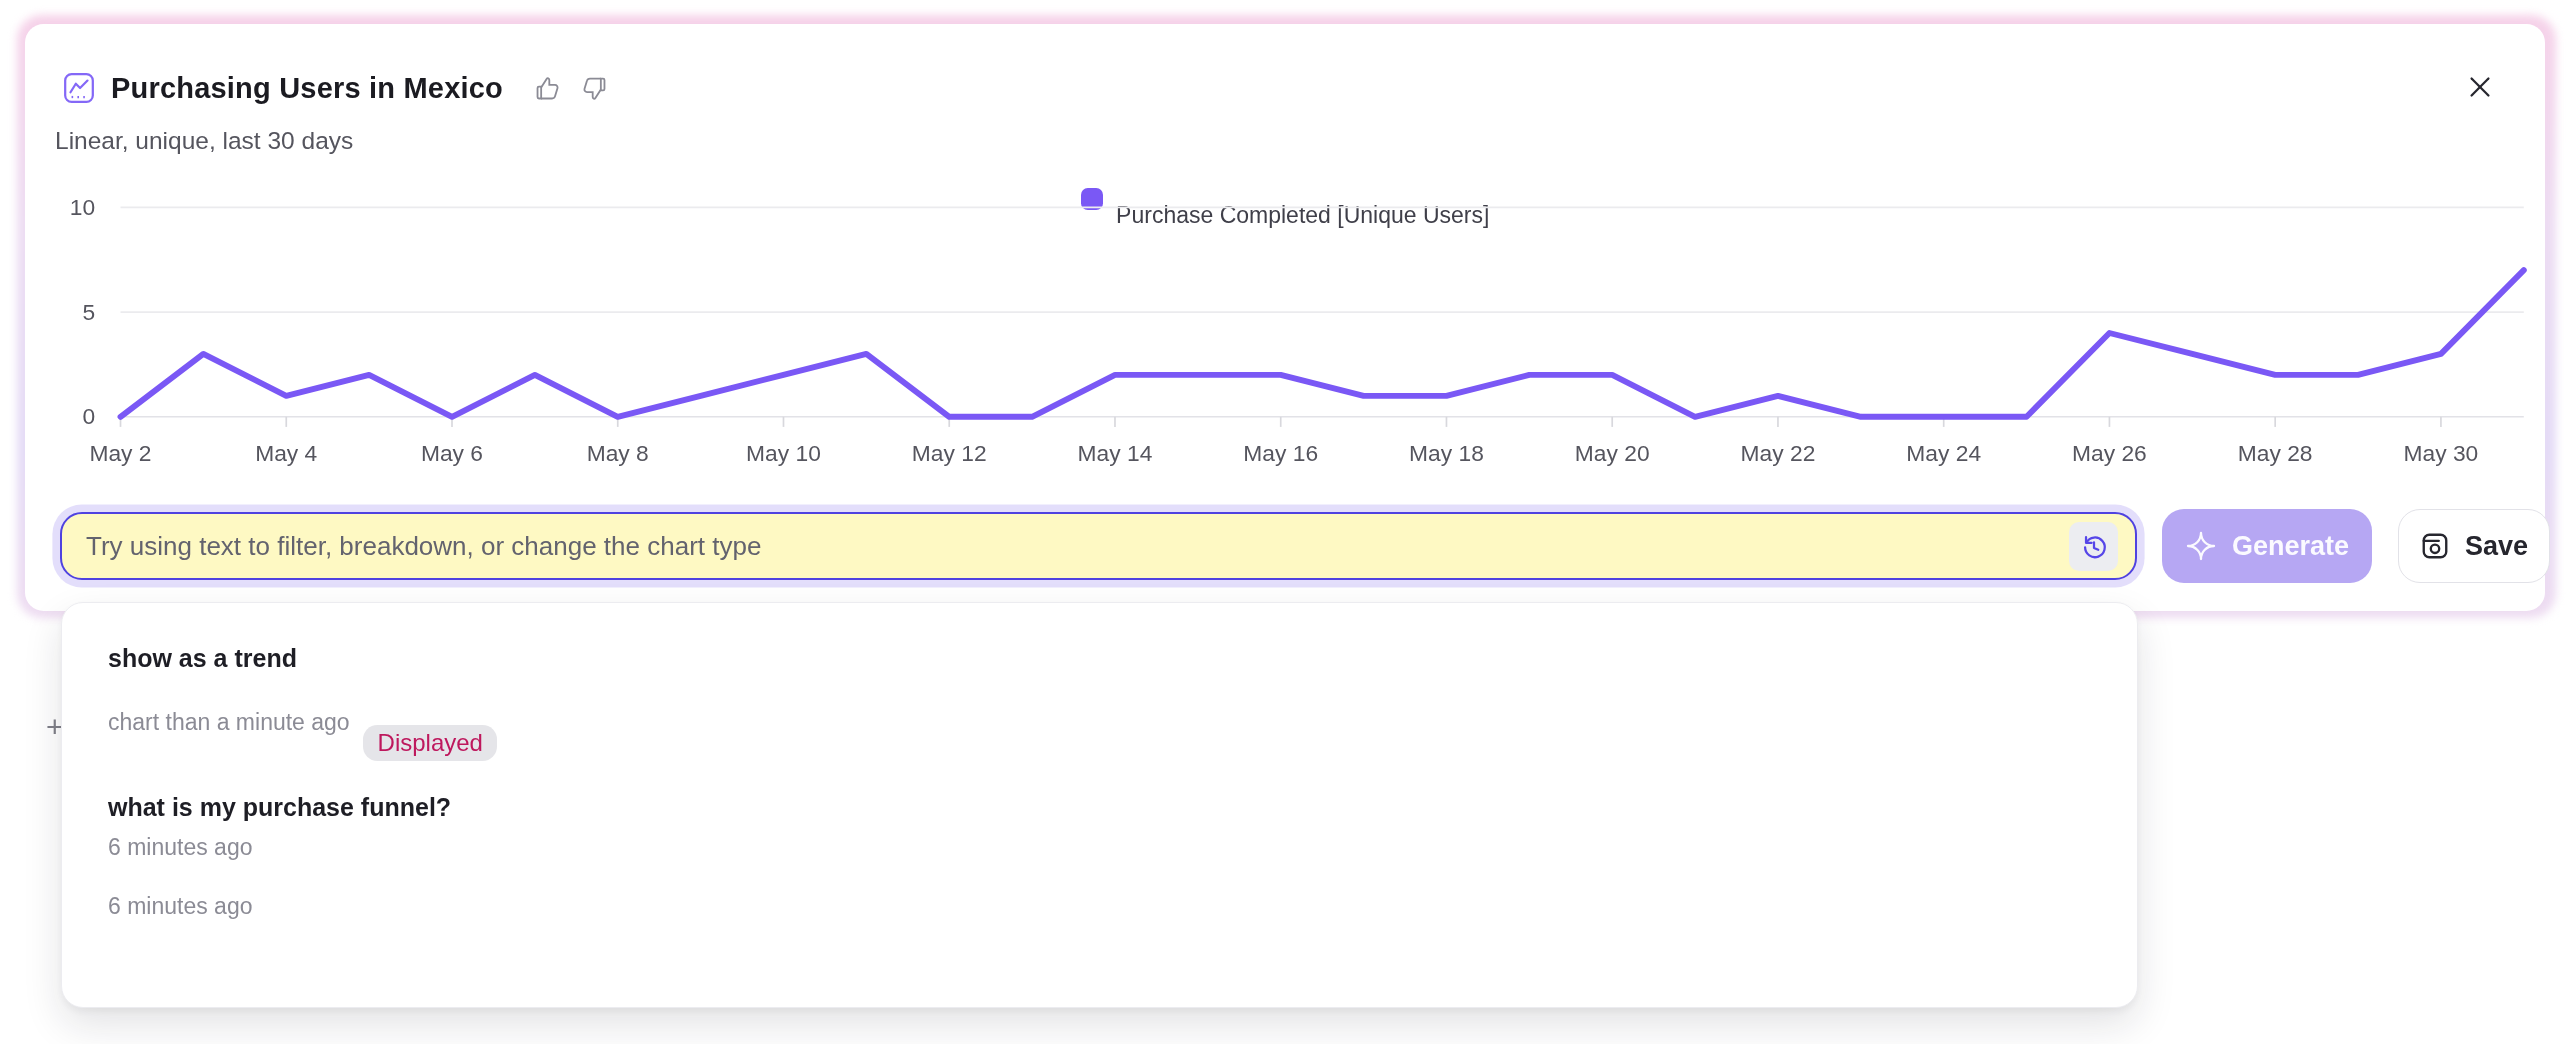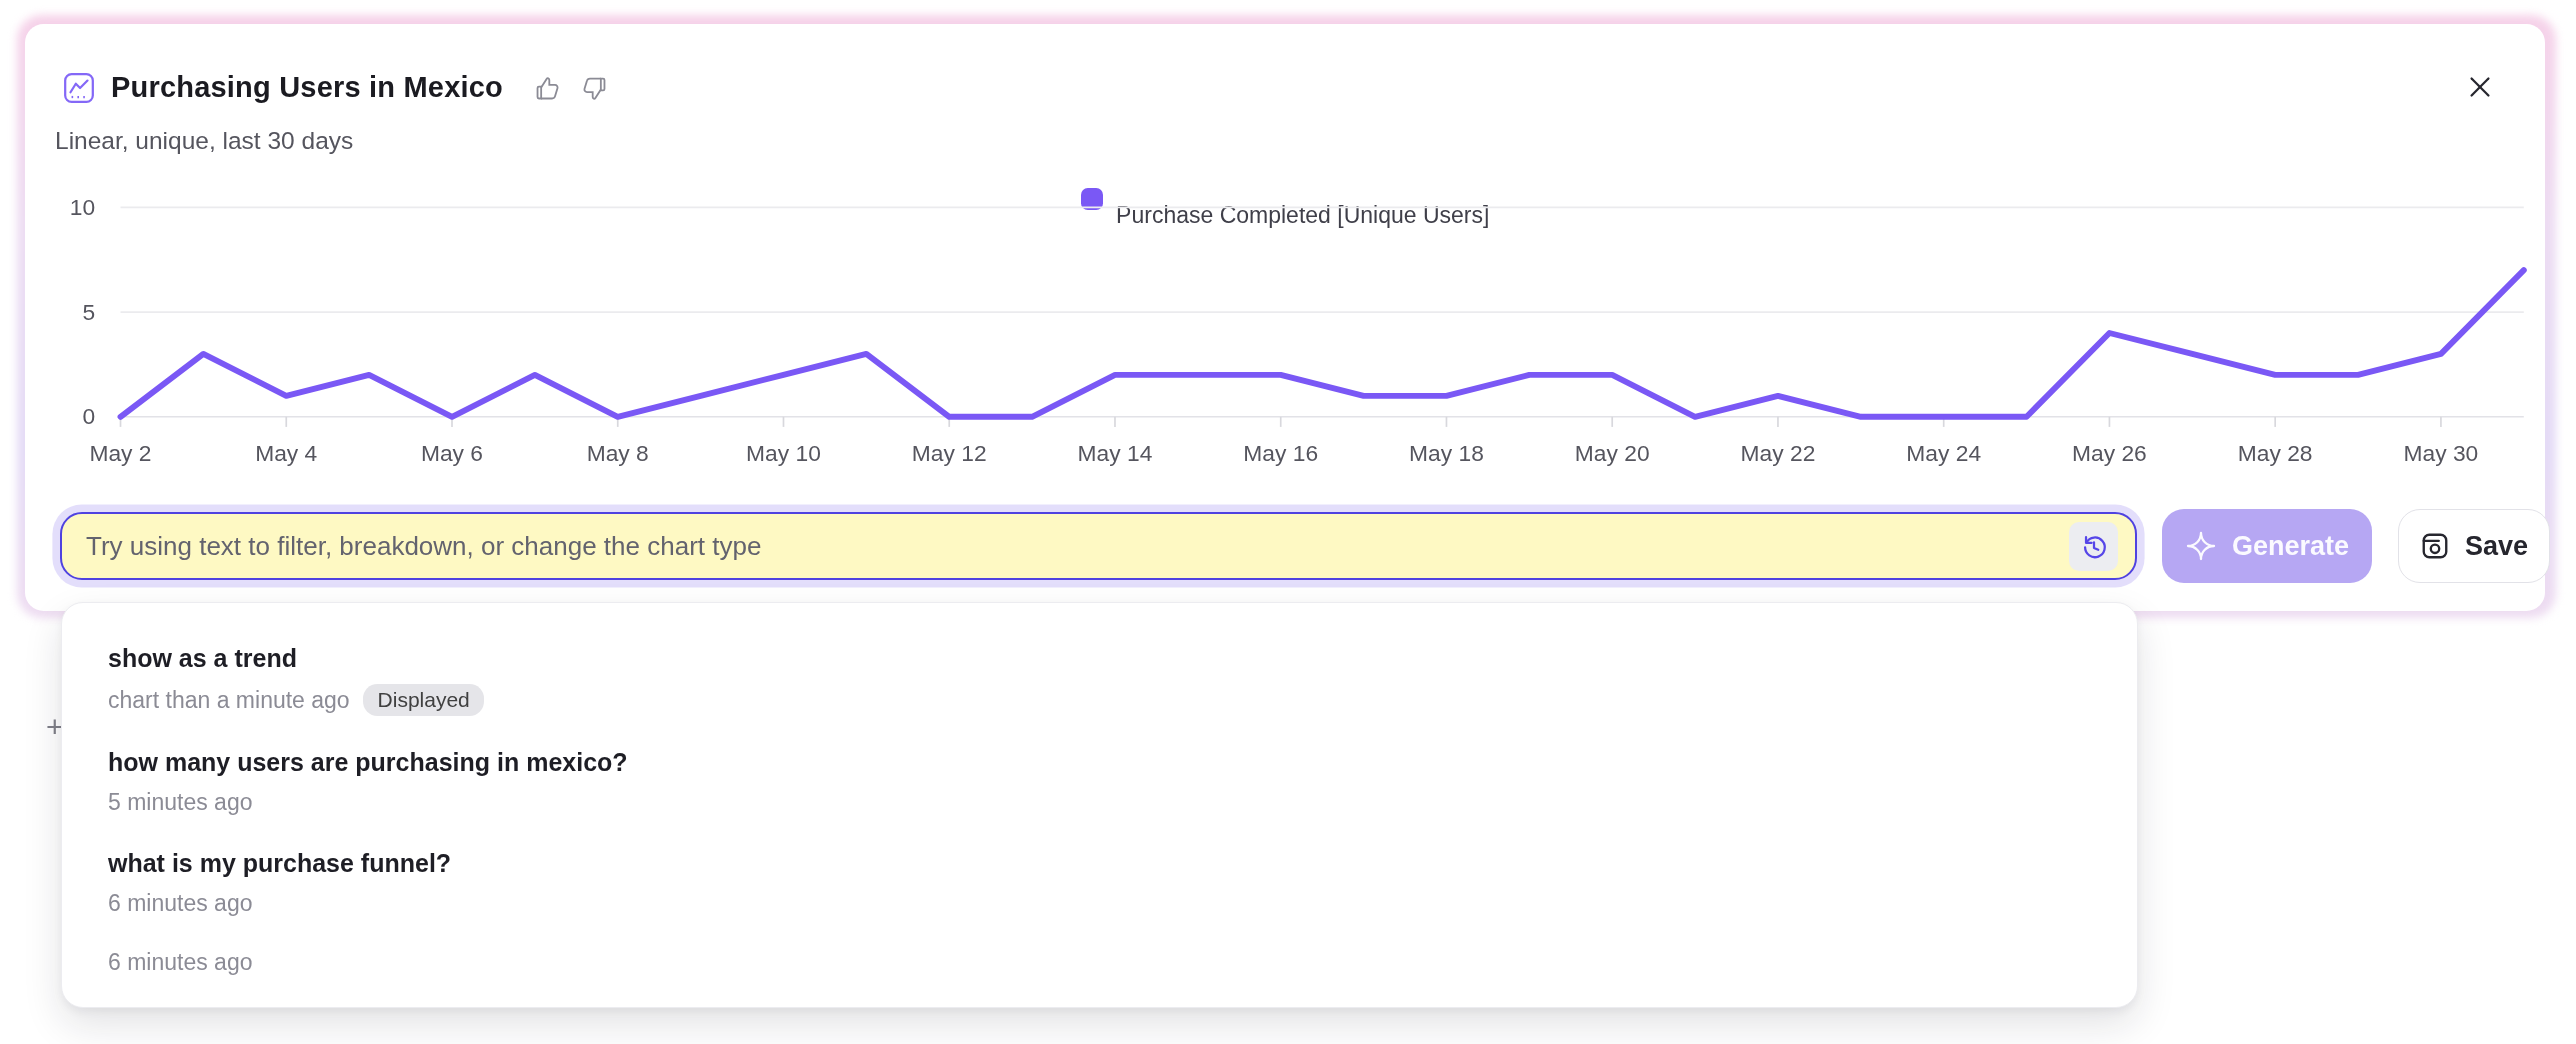--- a/index.html
+++ b/index.html
@@ -8,21 +8,21 @@
   .abs { position:absolute; }
 
   
   #glow { left:17px; top:15px; width:2539px; height:603px; border-radius:25px;
           background:linear-gradient(180deg,#f6d2e9 0%,#eddcf2 34%,#e4dbf6 72%,#eedcf1 100%);
           filter:blur(4.2px); }
   #card { left:25px; top:24px; width:2520px; height:587px; background:#ffffff;
           border-radius:18.6px; z-index:2; }
 
   
-  .title-row { left:37px; top:47px; display:flex; gap:15px; }
+  .title-row { left:37px; top:47px; display:flex; align-items:center; gap:15px; }
   .title { font-size:29px; font-weight:700; color:#1b1b21; letter-spacing:0.2px; }
   .subtitle { left:30px; top:103px; font-size:24.5px; color:#55555e; }
   .thumbs { display:flex; gap:13.5px; margin-left:12px; }
   .icon-btn { width:34px; height:34px; display:flex; align-items:center; justify-content:center; cursor:pointer; }
   #close-btn { right:47px; top:44px; width:37px; height:37px; display:flex;
                align-items:center; justify-content:center; cursor:pointer; }
 
   
   #legend { left:0; top:145px; width:100%; display:flex; justify-content:center;
             align-items:center; gap:13.5px; }
@@ -50,22 +50,22 @@
               background:#ffffff; color:#26262e; border:1.7px solid #e2e2e8; }
 
   
   #dropdown { left:61px; top:602px; width:2077px; height:406px; background:#ffffff;
               border:0.8px solid #ececf0; border-radius:22px; z-index:4; padding:24px 0;
               box-shadow:0 17px 39px rgba(25,25,40,.12), 0 3.4px 8.5px rgba(25,25,40,.05); }
   .dd-item { padding:15px 46px; cursor:pointer; }
   .dd-query { font-size:25px; font-weight:600; color:#1e1e25; line-height:32px; margin-bottom:10px; }
   .dd-meta { display:flex; align-items:center; gap:13.5px; }
   .dd-time { font-size:23px; color:#8b8b95; line-height:29px; }
-  .dd-badge { display:inline-flex; align-items:center; background:#e5e5e9; color:#404040;
-              font-size:21px; padding:4.2px 14.4px; border-radius:14.4px; }
+  .dd-badge { display:inline-flex; align-items:center; background:#e5e5e9; color:#be185d;
+              font-size:24px; padding:4.2px 14.4px; border-radius:14.4px;margin-top:41px; }
 
   #plus-artifact { left:46px; top:710px; font-size:30px; color:#7f7f88; z-index:3; }
 
   svg { display:block; }
 </style>
 </head>
 <body>
 
 <div id="glow" class="abs"></div>
 
@@ -184,26 +184,20 @@
 
 <div id="dropdown" class="abs">
   <div class="dd-item">
     <div class="dd-query">show as a trend</div>
     <div class="dd-meta">
       <span class="dd-time">chart than a minute ago</span>
       <span class="dd-badge">Displayed</span>
     </div>
   </div>
   <div class="dd-item">
-    <div class="dd-query">how many users are purchasing in mexico?</div>
-    <div class="dd-meta">
-      <span class="dd-time">5 minutes ago</span>
-    </div>
-  </div>
-  <div class="dd-item">
     <div class="dd-query">what is my purchase funnel?</div>
     <div class="dd-meta">
       <span class="dd-time">6 minutes ago</span>
     </div>
   </div>
   <div class="dd-item">
     <div class="dd-meta">
       <span class="dd-time">6 minutes ago</span>
     </div>
   </div>

